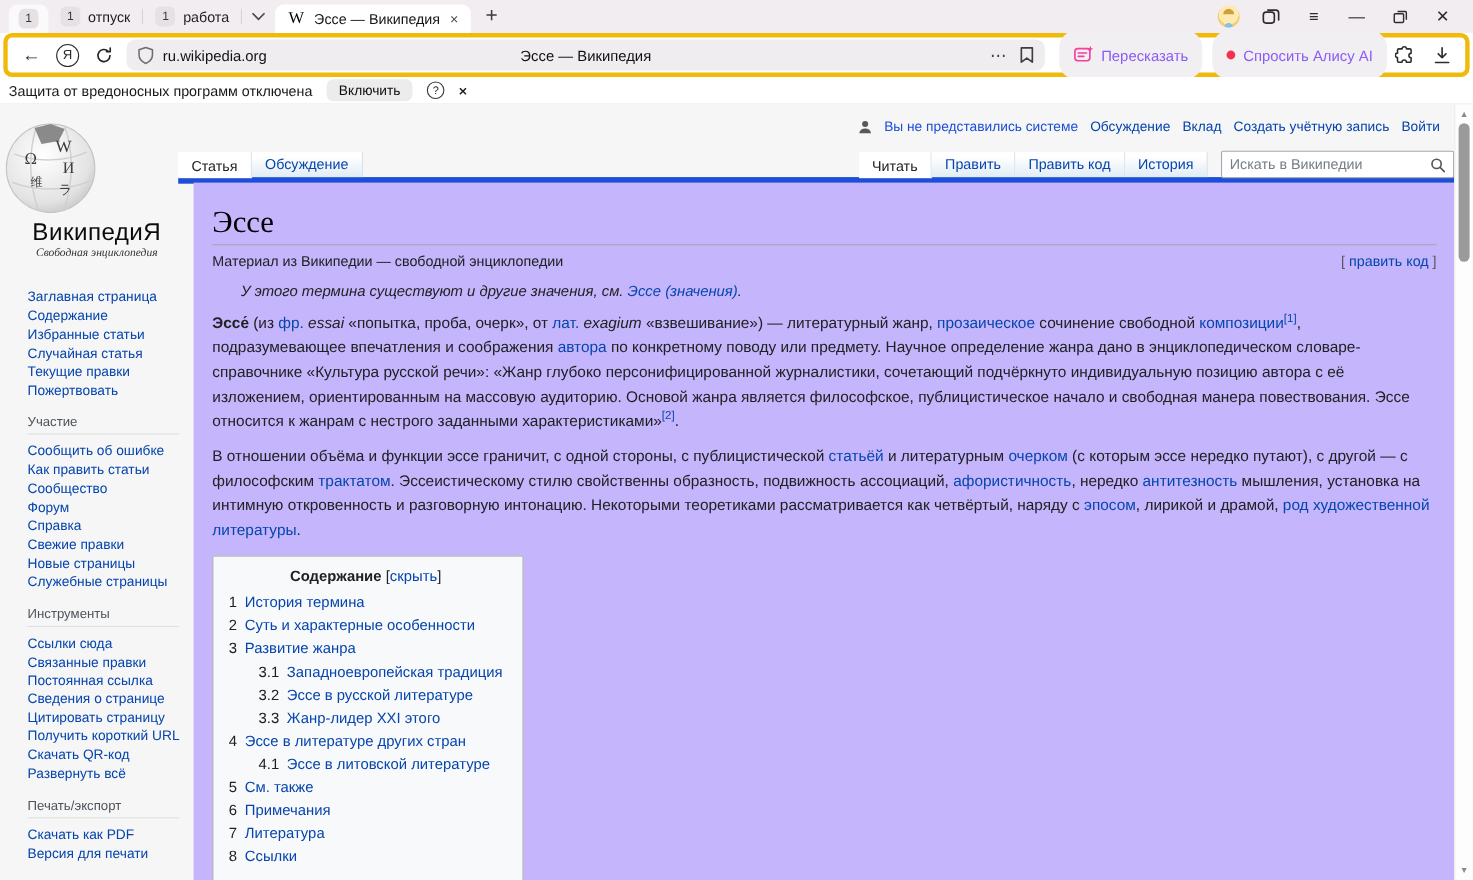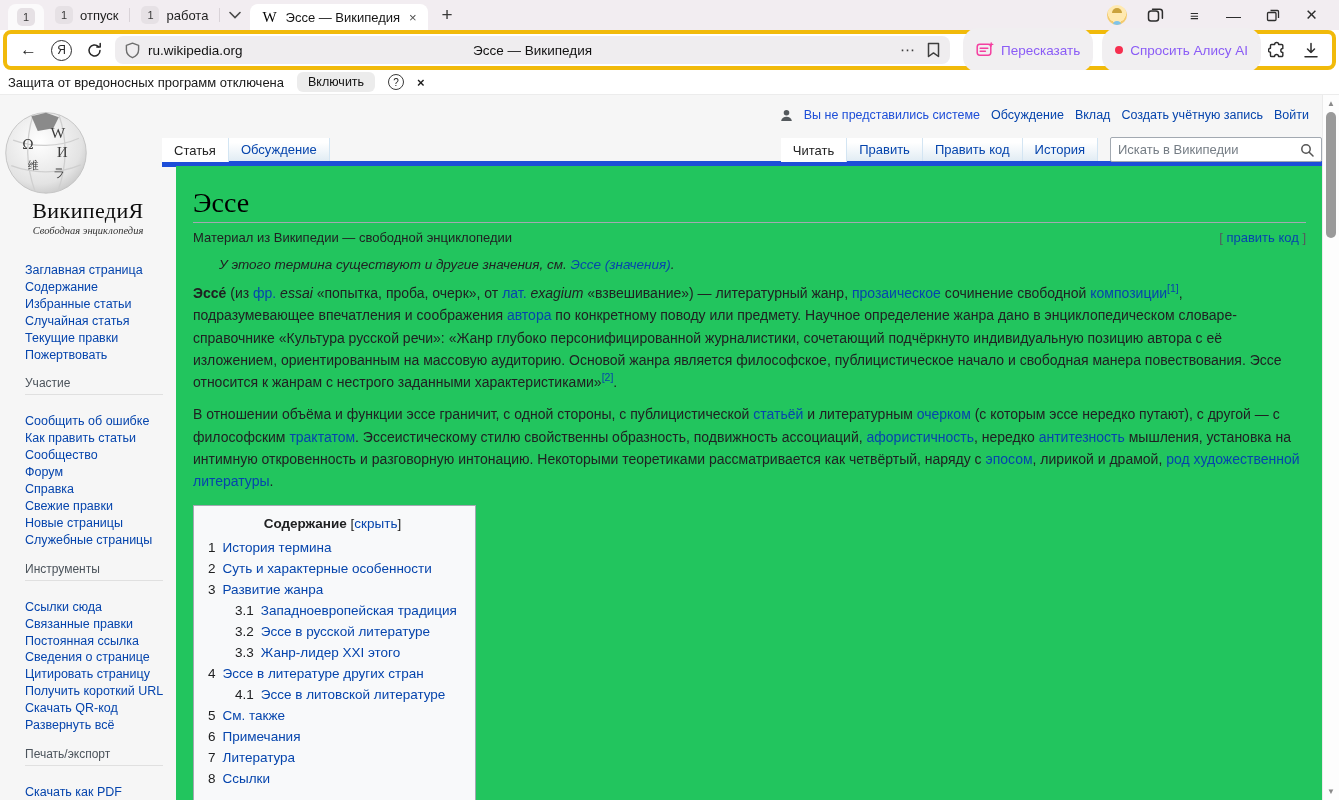--- a/index.html
+++ b/index.html
@@ -39,40 +39,40 @@
   
   .notifbar{height:25px;background:#fff;display:flex;align-items:center;gap:13px;padding-left:8px;font-size:13px;color:#181818;flex:0 0 auto;border-bottom:1px solid #ececec}
   .notif-btn{background:#ececec;border:none;border-radius:6px;padding:3px 11px;font-size:12.5px;font-family:inherit;color:#111}
   .q-ico{width:16px;height:16px;border:1.4px solid #3a3a3a;border-radius:50%;display:flex;align-items:center;justify-content:center;font-size:10px;color:#222}
   .notif-close{color:#1c1c1c;font-size:13px;font-weight:bold}
 
   
   .wiki{flex:1;position:relative;background:#f6f6f6;overflow:hidden;color:#202122}
   .w-sidebar{position:absolute;left:0;top:0;width:176px;height:100%}
   .logo-wrap{padding-top:14px;text-align:center}
-  .wordmark{font-family:Liberation Serif, serif;font-size:22px;color:#0c0c0c;margin-top:3px;letter-spacing:.4px}
+  .wordmark{font-family:Liberation Sans, sans-serif;font-size:22px;color:#0c0c0c;margin-top:3px;letter-spacing:.4px}
   .tagline{font-family:"Liberation Serif",serif;font-style:italic;font-size:10.5px;color:#333;margin-top:1px}
   .side-nav{padding:26px 8px 0 25px}
   .side-group{margin-bottom:13px}
-  .side-heading{font-size:12px;color:#4c545c;padding-bottom:4px;margin-bottom:18px;border-bottom:1px solid #e0e0e0;width:138px}
+  .side-heading{font-size:12px;color:#4c545c;padding-bottom:4px;margin-bottom:7px;border-bottom:1px solid #e0e0e0;width:138px}
   .side-link{display:block;font-size:12.5px;line-height:16.9px;color:#0645ad;text-decoration:none;cursor:pointer}
 
   .w-personal{position:absolute;top:13px;right:30px;display:flex;align-items:center;gap:11px;font-size:12.5px;white-space:nowrap}
   .p-gray{color:#1d4ed8}
   .p-link{color:#0645ad;text-decoration:none;cursor:pointer}
 
   .tabstrip{position:absolute;left:162px;right:17px;top:43px;height:29px;display:flex;align-items:stretch;border-bottom:6px solid #1d4ed8}
   .wtab{display:flex;align-items:center;padding:0 12px;font-size:13px;text-decoration:none;color:#0645ad;background:linear-gradient(#ffffff 20%,#e1ecf4);border-right:1px solid #d3e5f3;cursor:pointer;white-space:nowrap}
   .wtab.active{background:#fff;color:#222;margin-bottom:-1px}
   .strip-spacer{flex:1}
   .searchbox{align-self:center;width:212px;height:25px;background:#fff;border:1px solid #a2a9b1;border-radius:2px;display:flex;align-items:center;margin-left:12px;padding:0 7px}
   .searchbox input{border:none;outline:none;flex:1;font-size:13px;font-family:inherit;color:#222;background:transparent}
   .searchbox input::placeholder{color:#757d85}
 
-  .w-content{position:absolute;left:176px;top:71px;right:17px;bottom:0;background:#22c55e;padding:19px 16px 0 17px;overflow:hidden}
+  .w-content{position:absolute;left:176px;top:71px;right:17px;bottom:0;background:#c4b5fd;padding:19px 16px 0 17px;overflow:hidden}
   h1.wtitle{font-family:"Liberation Serif",serif;font-size:28px;font-weight:normal;color:#000;border-bottom:1px solid #a2a9b1;padding-bottom:2px;line-height:1.25}
   .sub-row{display:flex;justify-content:space-between;margin-top:7px;font-size:13px;color:#202122}
   .hatnote{font-style:italic;font-size:13.5px;margin:12px 0 4px 26px}
   p.wp{margin:10px 0;line-height:22.3px;font-size:14px}
   .wlink{color:#0645ad;text-decoration:none;cursor:pointer}
   .it{font-style:italic}
   .gr{color:#54595d}
   sup{font-size:10.5px;line-height:0}
   .toc{display:table;margin:12px 0 4px 0;background:#f8f9fa;border:1px solid #a2a9b1;padding:10px 18px 13px 14px;font-size:13.5px;min-width:226px}
   .toc-title{text-align:center;margin-bottom:9px;font-size:13.5px}

